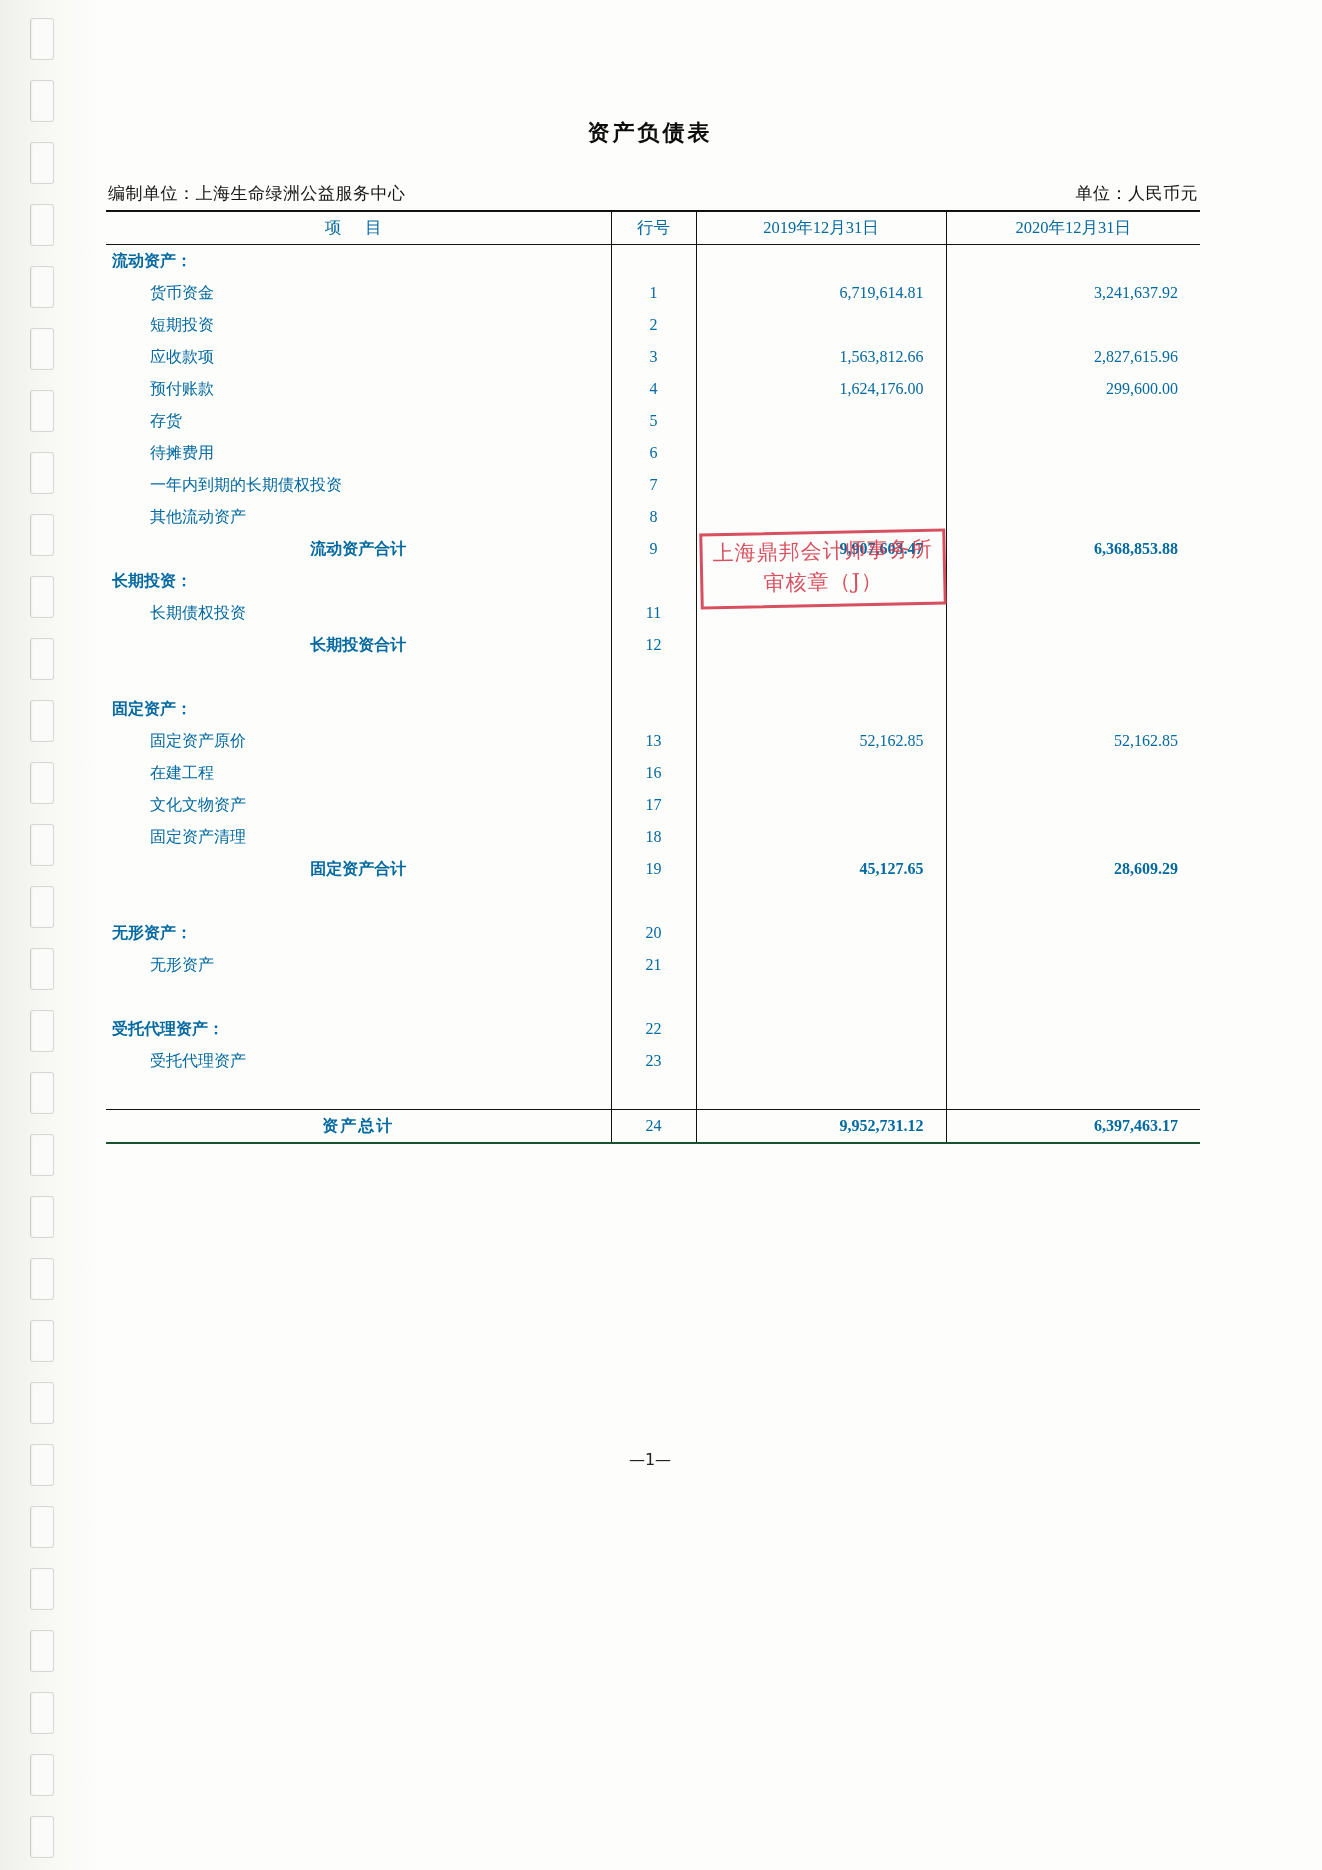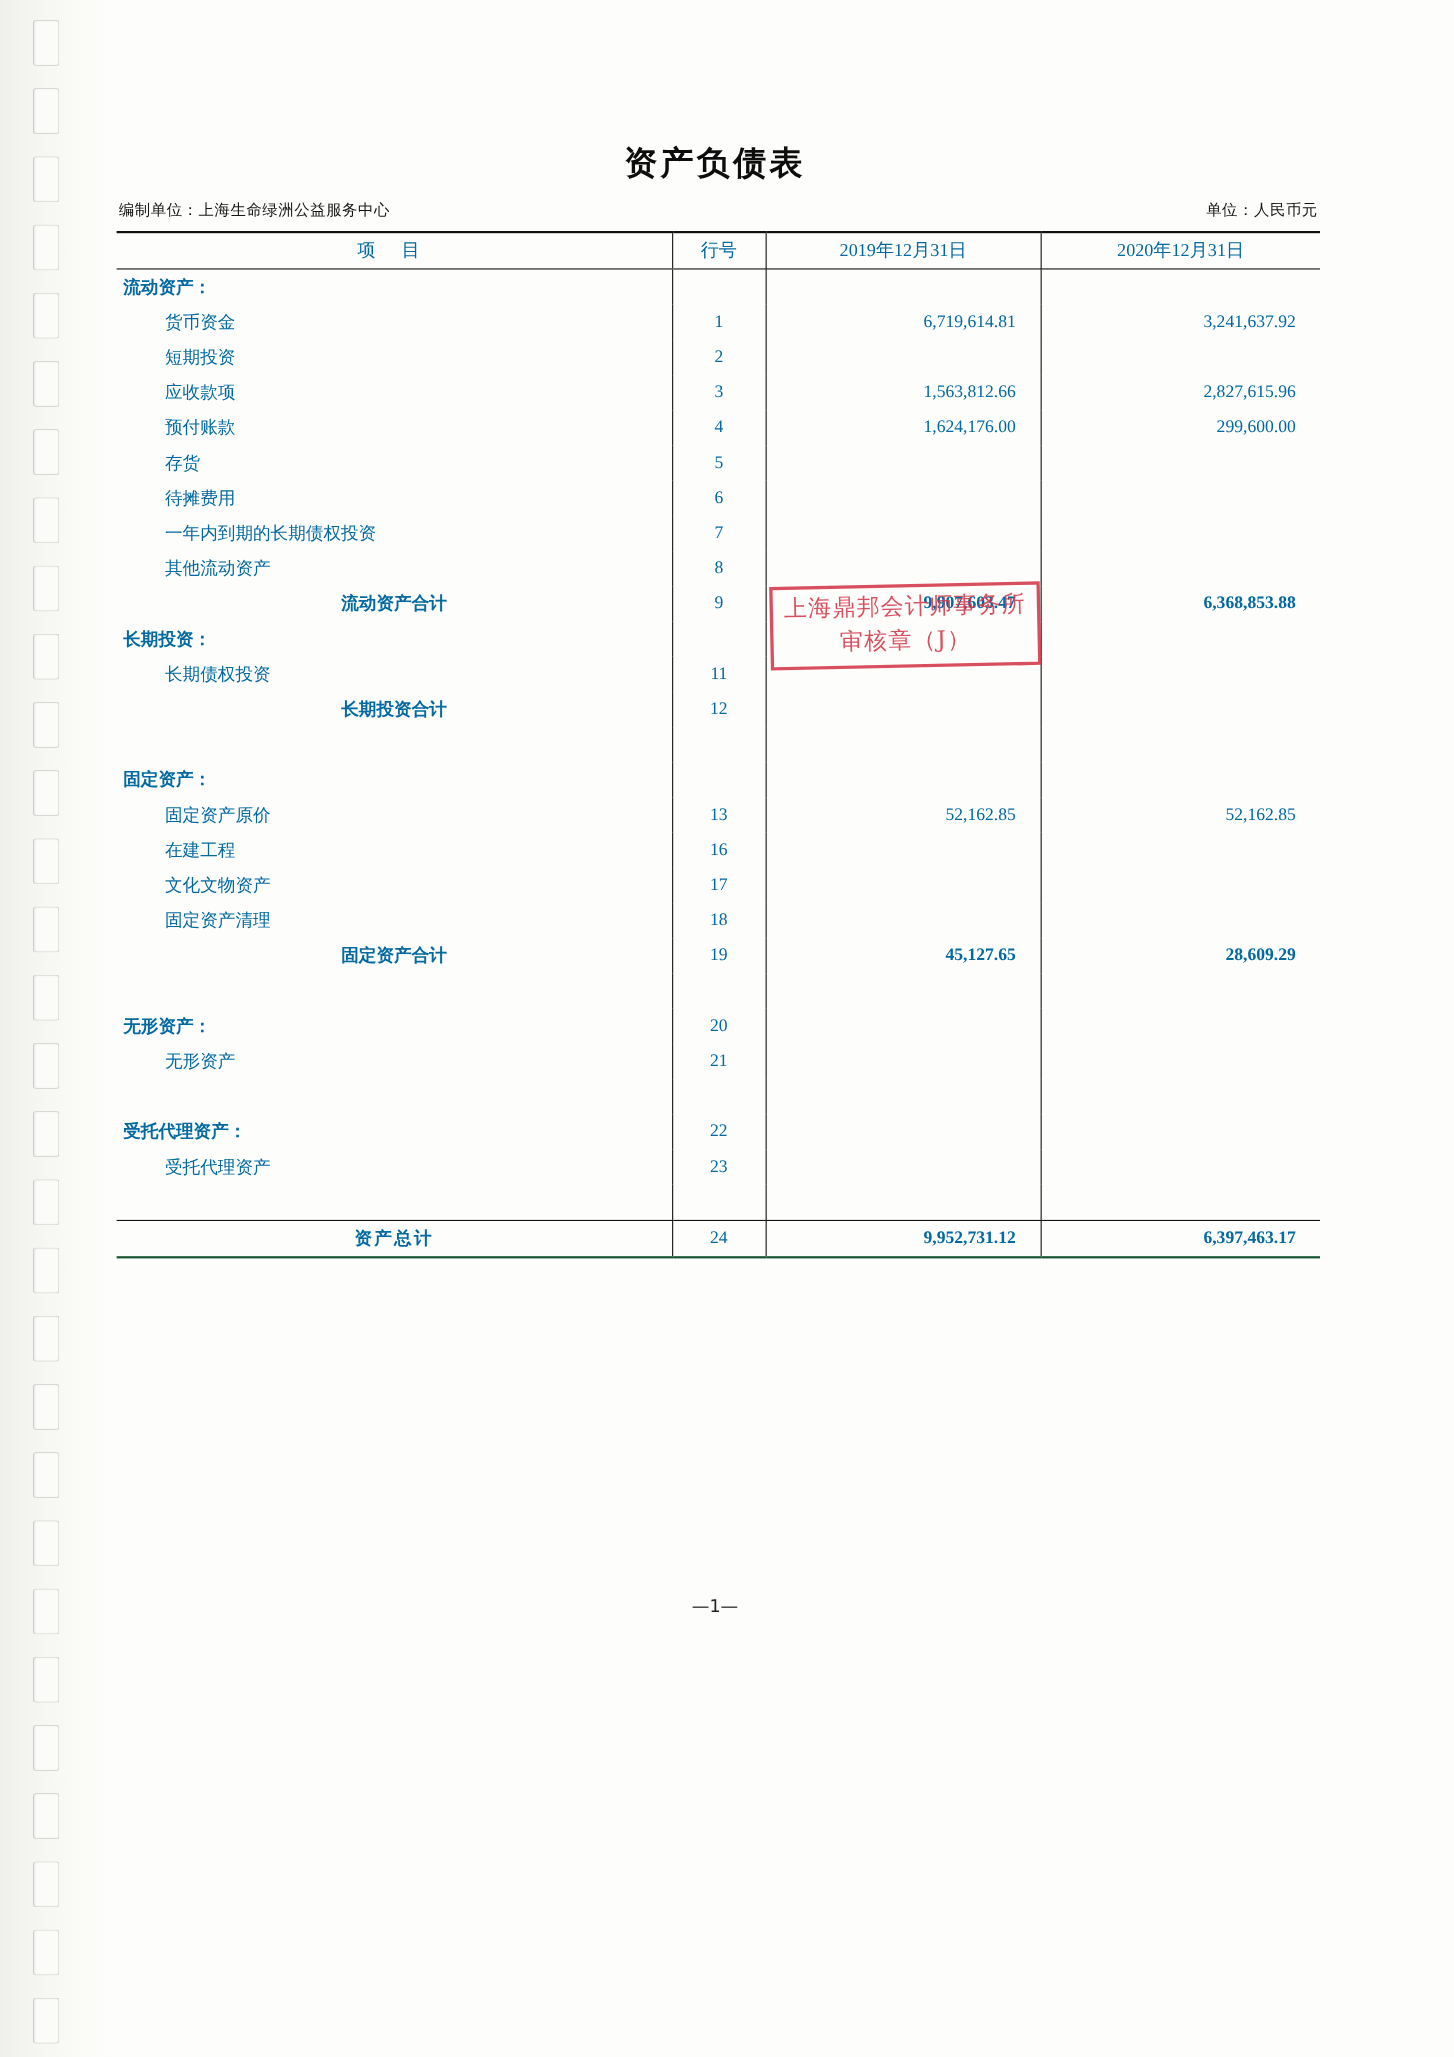--- a/index.html
+++ b/index.html
@@ -47,40 +47,40 @@
   .sheet {
     position: absolute;
     left: 100px;
     top: 0;
     width: 1222px;
     height: 1870px;
   }
 
   .doc-title {
     position: absolute;
-    top: 128px;
+    top: 118px;
     left: 0;
     width: 1100px;
     text-align: center;
     font-family: "DejaVu Sans", sans-serif;
     font-weight: bold;
-    font-size: 30px;
+    font-size: 22px;
     letter-spacing: 3px;
     color: #0d0d0d;
   }
 
   .meta-row {
     position: absolute;
     top: 182px;
     left: 8px;
     width: 1090px;
     display: flex;
     justify-content: space-between;
     align-items: flex-end;
-    font-size: 14px;
+    font-size: 17px;
     font-family: "DejaVu Sans", sans-serif;
     color: #141414;
   }
   .meta-left { letter-spacing: 0.5px; }
   .meta-right { letter-spacing: 0.5px; text-align: center; }
 
   table.bs {
     position: absolute;
     top: 210px;
     left: 6px;

